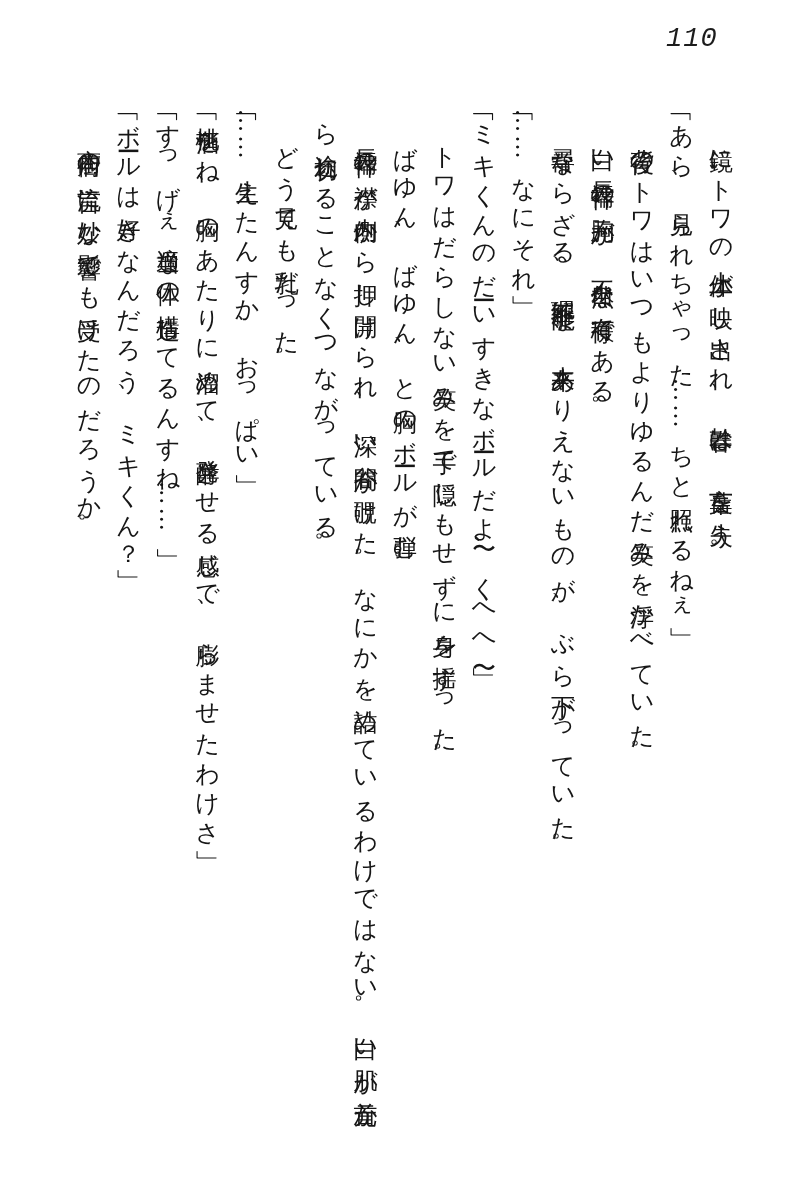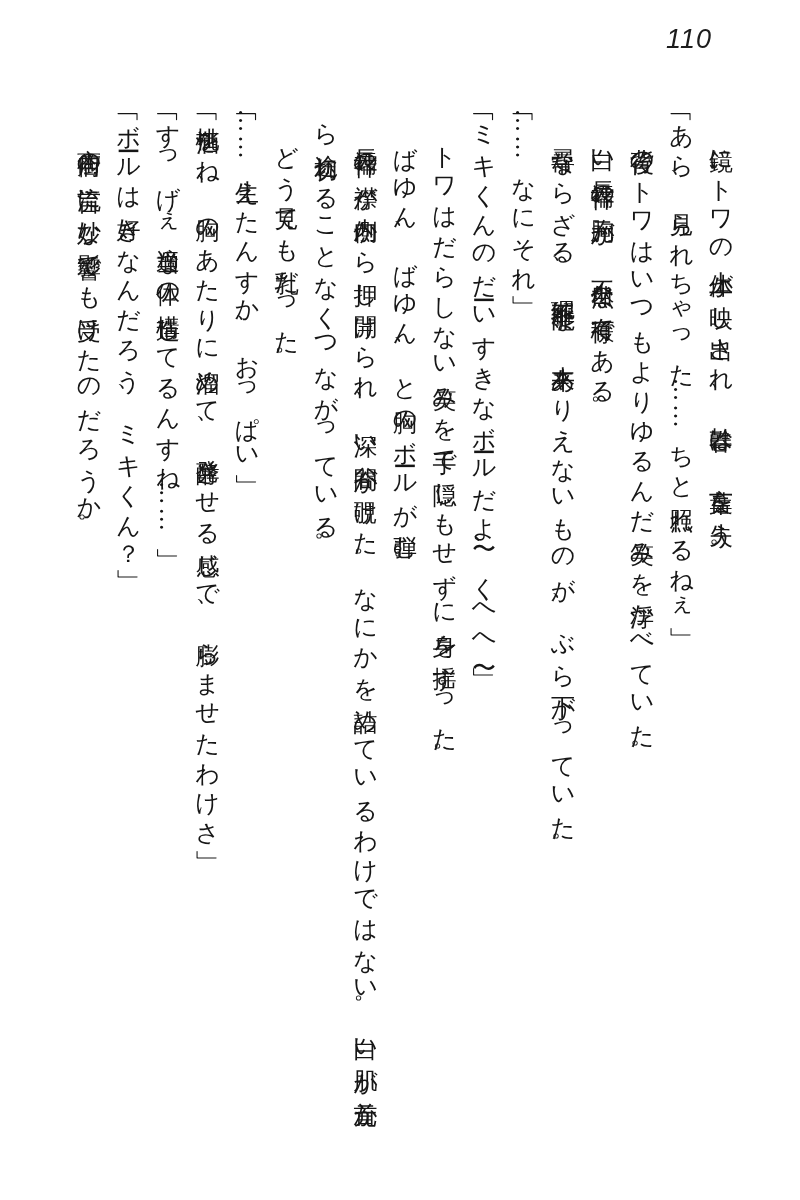--- a/index.html
+++ b/index.html
@@ -11,21 +11,21 @@
     position: relative;
     width: 800px;
     height: 1200px;
     background: #ffffff;
     overflow: hidden;
   }
   .page-number {
     position: absolute;
     top: 24px;
     left: 666px;
-    font-family: Liberation Sans, sans-serif;
+    font-family: Liberation Mono, monospace;
     font-style: italic;
     font-size: 27px;
     letter-spacing: 1px;
     color: #1c1c1c;
   }
   .text-block {
     position: absolute;
     top: 106px;
     right: 60px;
     width: 692px;

